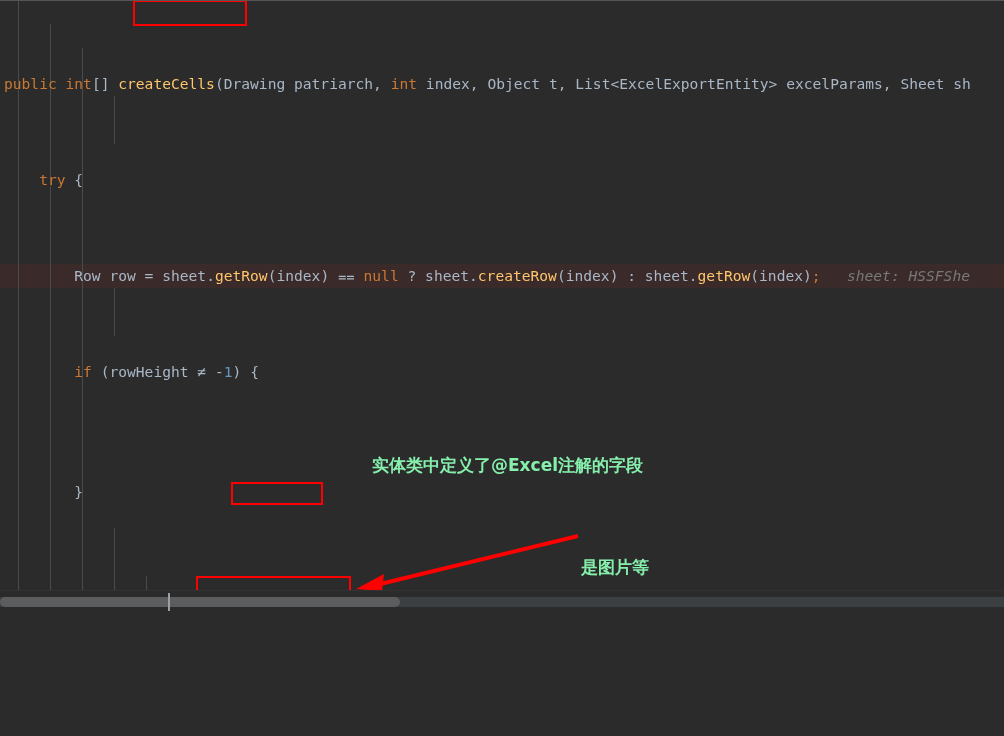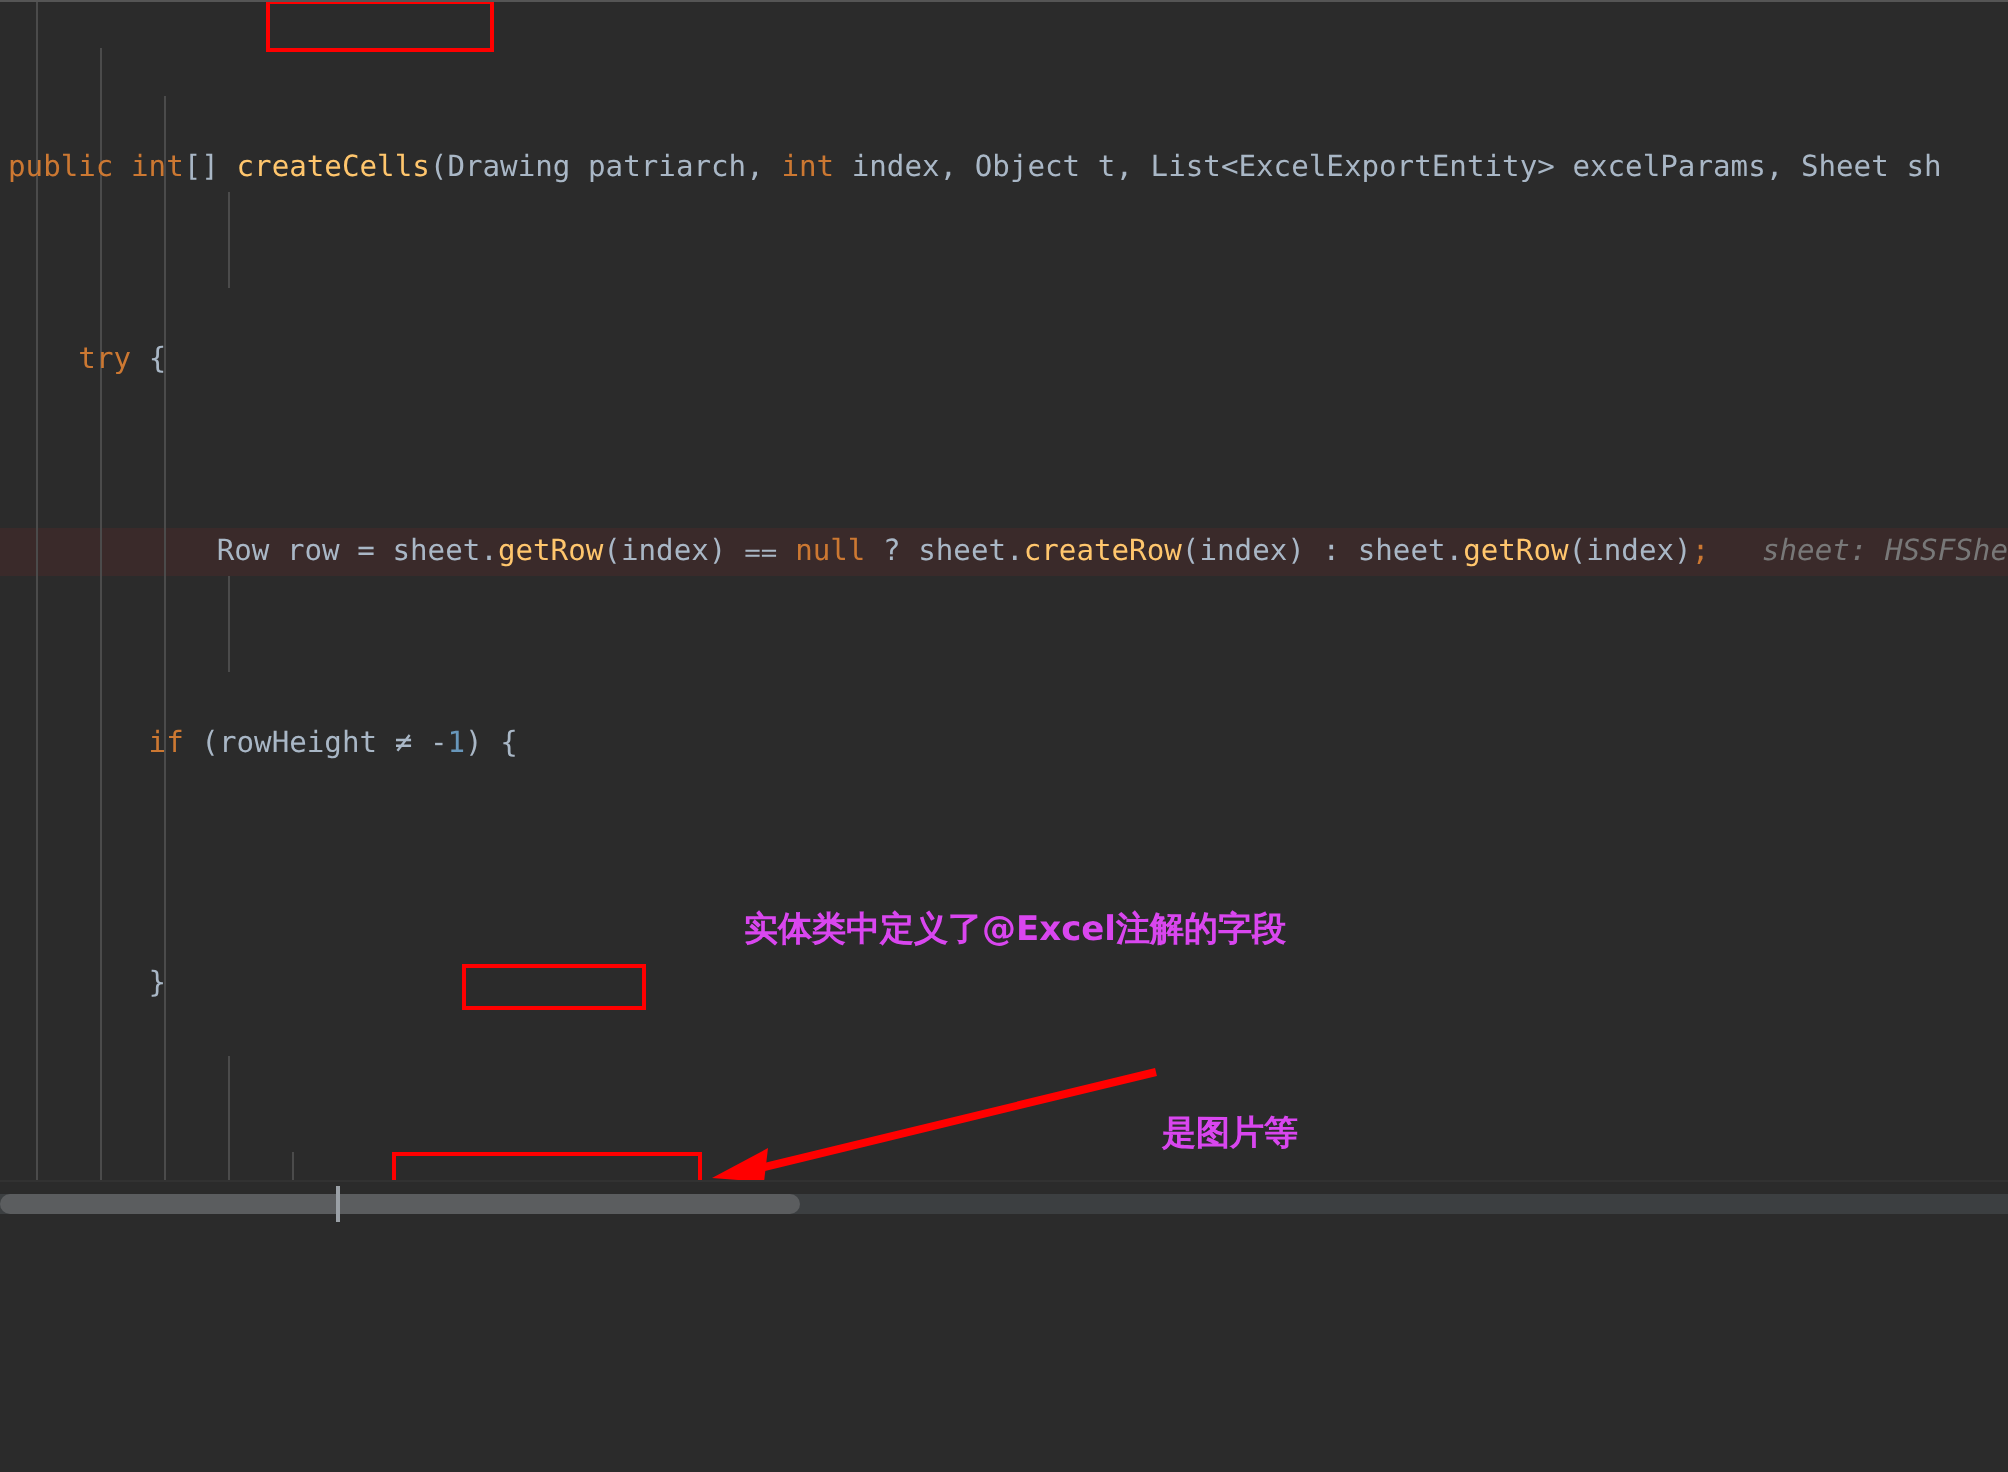--- a/index.html
+++ b/index.html
@@ -16,42 +16,42 @@
   .code{
     position:absolute;left:0;top:0;width:1004px;
     font-size:14.6px;line-height:24px;
     white-space:pre;
   }
   .line{
     height:24px;position:relative;white-space:pre;
     color:#a9b7c6;
   }
   .line .txt{position:relative;z-index:3;display:inline-block;padding-left:4px;}
-  .line.exec{background:#3a2a2a;text-align:right;}
+  .line.exec{background:#3a2a2a;}
   
   #guides{position:absolute;left:0;top:0;width:1004px;height:736px;z-index:1;pointer-events:none;}
   .guide{position:absolute;width:1px;background:#4b4b4b;}
 
   
   .kw   {color:#cc7832;}          
   .id   {color:#a9b7c6;}
   .meth {color:#ffc66d;}          
   .num  {color:#6897bb;}  
   .typ  {color:#a9b7c6;}
   .punc {color:#a9b7c6;}
   .semi {color:#cc7832;}
   .hint {color:#787878;font-style:italic;}
 
   
   .redbox{
     position:absolute;border:2px solid #ff0000;z-index:20;
     box-sizing:border-box;pointer-events:none;background:transparent;
   }
   .anno{
-    position:absolute;color:#d946ef;z-index:21;
+    position:absolute;color:#86efac;z-index:21;
     font-family:"DejaVu Sans","Liberation Sans",sans-serif;
     font-size:17px;line-height:22px;font-weight:600;white-space:pre;
   }
   .arrow{position:absolute;z-index:20;pointer-events:none;}
 
   
   #hscroll{
     position:absolute;left:0;bottom:0;width:1004px;height:21px;
     background:#2b2b2b;border-top:1px solid #323232;z-index:30;
   }

